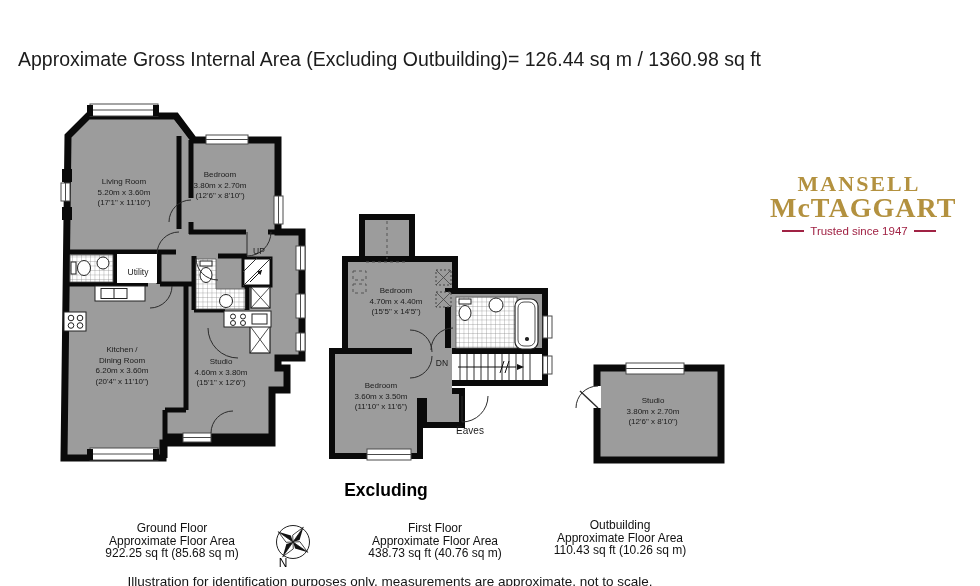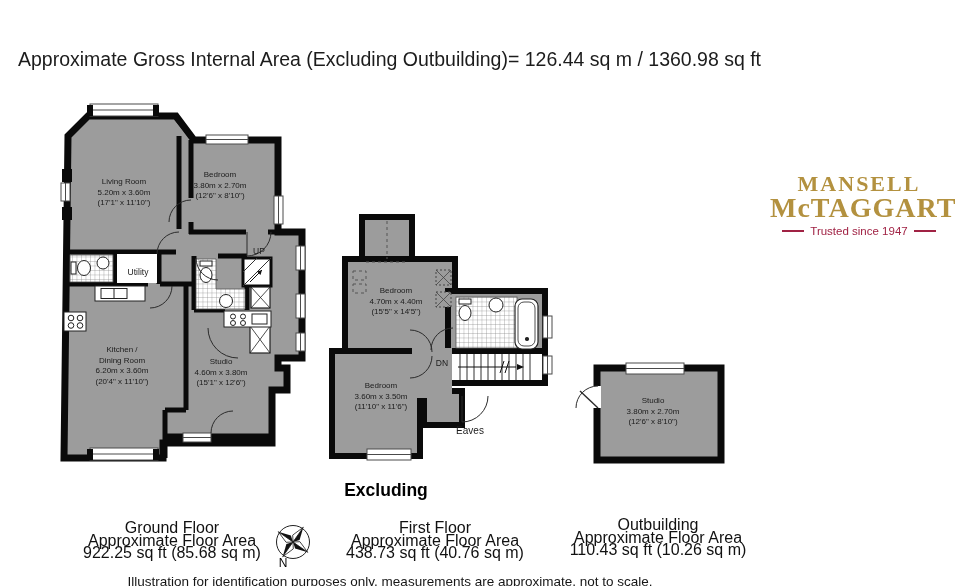--- a/index.html
+++ b/index.html
@@ -6,21 +6,21 @@
   #canvas{position:relative;width:980px;height:586px;background:#ffffff;overflow:hidden;
           font-family:"Liberation Sans",sans-serif;color:#1d1d1d;margin-top:36px;}
   #plan-svg{position:absolute;left:0;top:0;}
   .title{position:absolute;left:18px;top:12px;font-size:19.5px;color:#1c1c1c;white-space:nowrap;}
   .lbl{position:absolute;transform:translateX(-50%);text-align:center;
        font-size:8px;line-height:1.32;color:#1b1b1b;white-space:nowrap;}
   .lbl.small{font-size:8.5px;}
   .lbl.eaves{font-size:10px;}
   .heading{position:absolute;transform:translateX(-50%);font-size:17.5px;font-weight:bold;color:#000;}
   .floor-foot{position:absolute;transform:translateX(-50%);text-align:center;
-              font-size:16px;line-height:12.5px;color:#111;white-space:nowrap;}
+              font-size:12px;line-height:12.5px;color:#111;white-space:nowrap;}
   .north{position:absolute;transform:translateX(-50%);font-size:12px;color:#000;}
   .footer{position:absolute;left:0;top:537px;width:780px;text-align:center;
           font-size:13.5px;line-height:17.5px;color:#161616;}
   .logo{position:absolute;left:770px;top:136px;width:178px;text-align:center;
         font-family:"Liberation Serif",serif;}
   .logo .l1{font-size:22px;font-weight:bold;letter-spacing:2px;line-height:23px;}
   .logo .l2{font-size:28px;font-weight:bold;letter-spacing:1px;line-height:25px;}
   .logo .tag{display:flex;align-items:center;justify-content:center;gap:6px;margin-top:5px;
              font-family:"Liberation Sans",sans-serif;font-size:11.5px;}
   .logo .tag .rule{display:inline-block;width:22px;height:2px;}
@@ -292,21 +292,21 @@
   <div class="floor-foot" style="left:172px;top:486px">
     <div>Ground Floor</div>
     <div>Approximate Floor Area</div>
     <div>922.25 sq ft (85.68 sq m)</div>
   </div>
   <div class="floor-foot" style="left:435px;top:486px">
     <div>First Floor</div>
     <div>Approximate Floor Area</div>
     <div>438.73 sq ft (40.76 sq m)</div>
   </div>
-  <div class="floor-foot" style="left:658px;top:483px">
+  <div class="floor-foot" style="left:620px;top:483px">
     <div>Outbuilding</div>
     <div>Approximate Floor Area</div>
     <div>110.43 sq ft (10.26 sq m)</div>
   </div>
 
   <div class="north" style="left:283px;top:520px">N</div>
 
   <div class="logo">
     <div class="l1" style="color: rgb(179, 145, 63);">MANSELL</div>
     <div class="l2" style="color: rgb(179, 145, 63);">McTAGGART</div>

